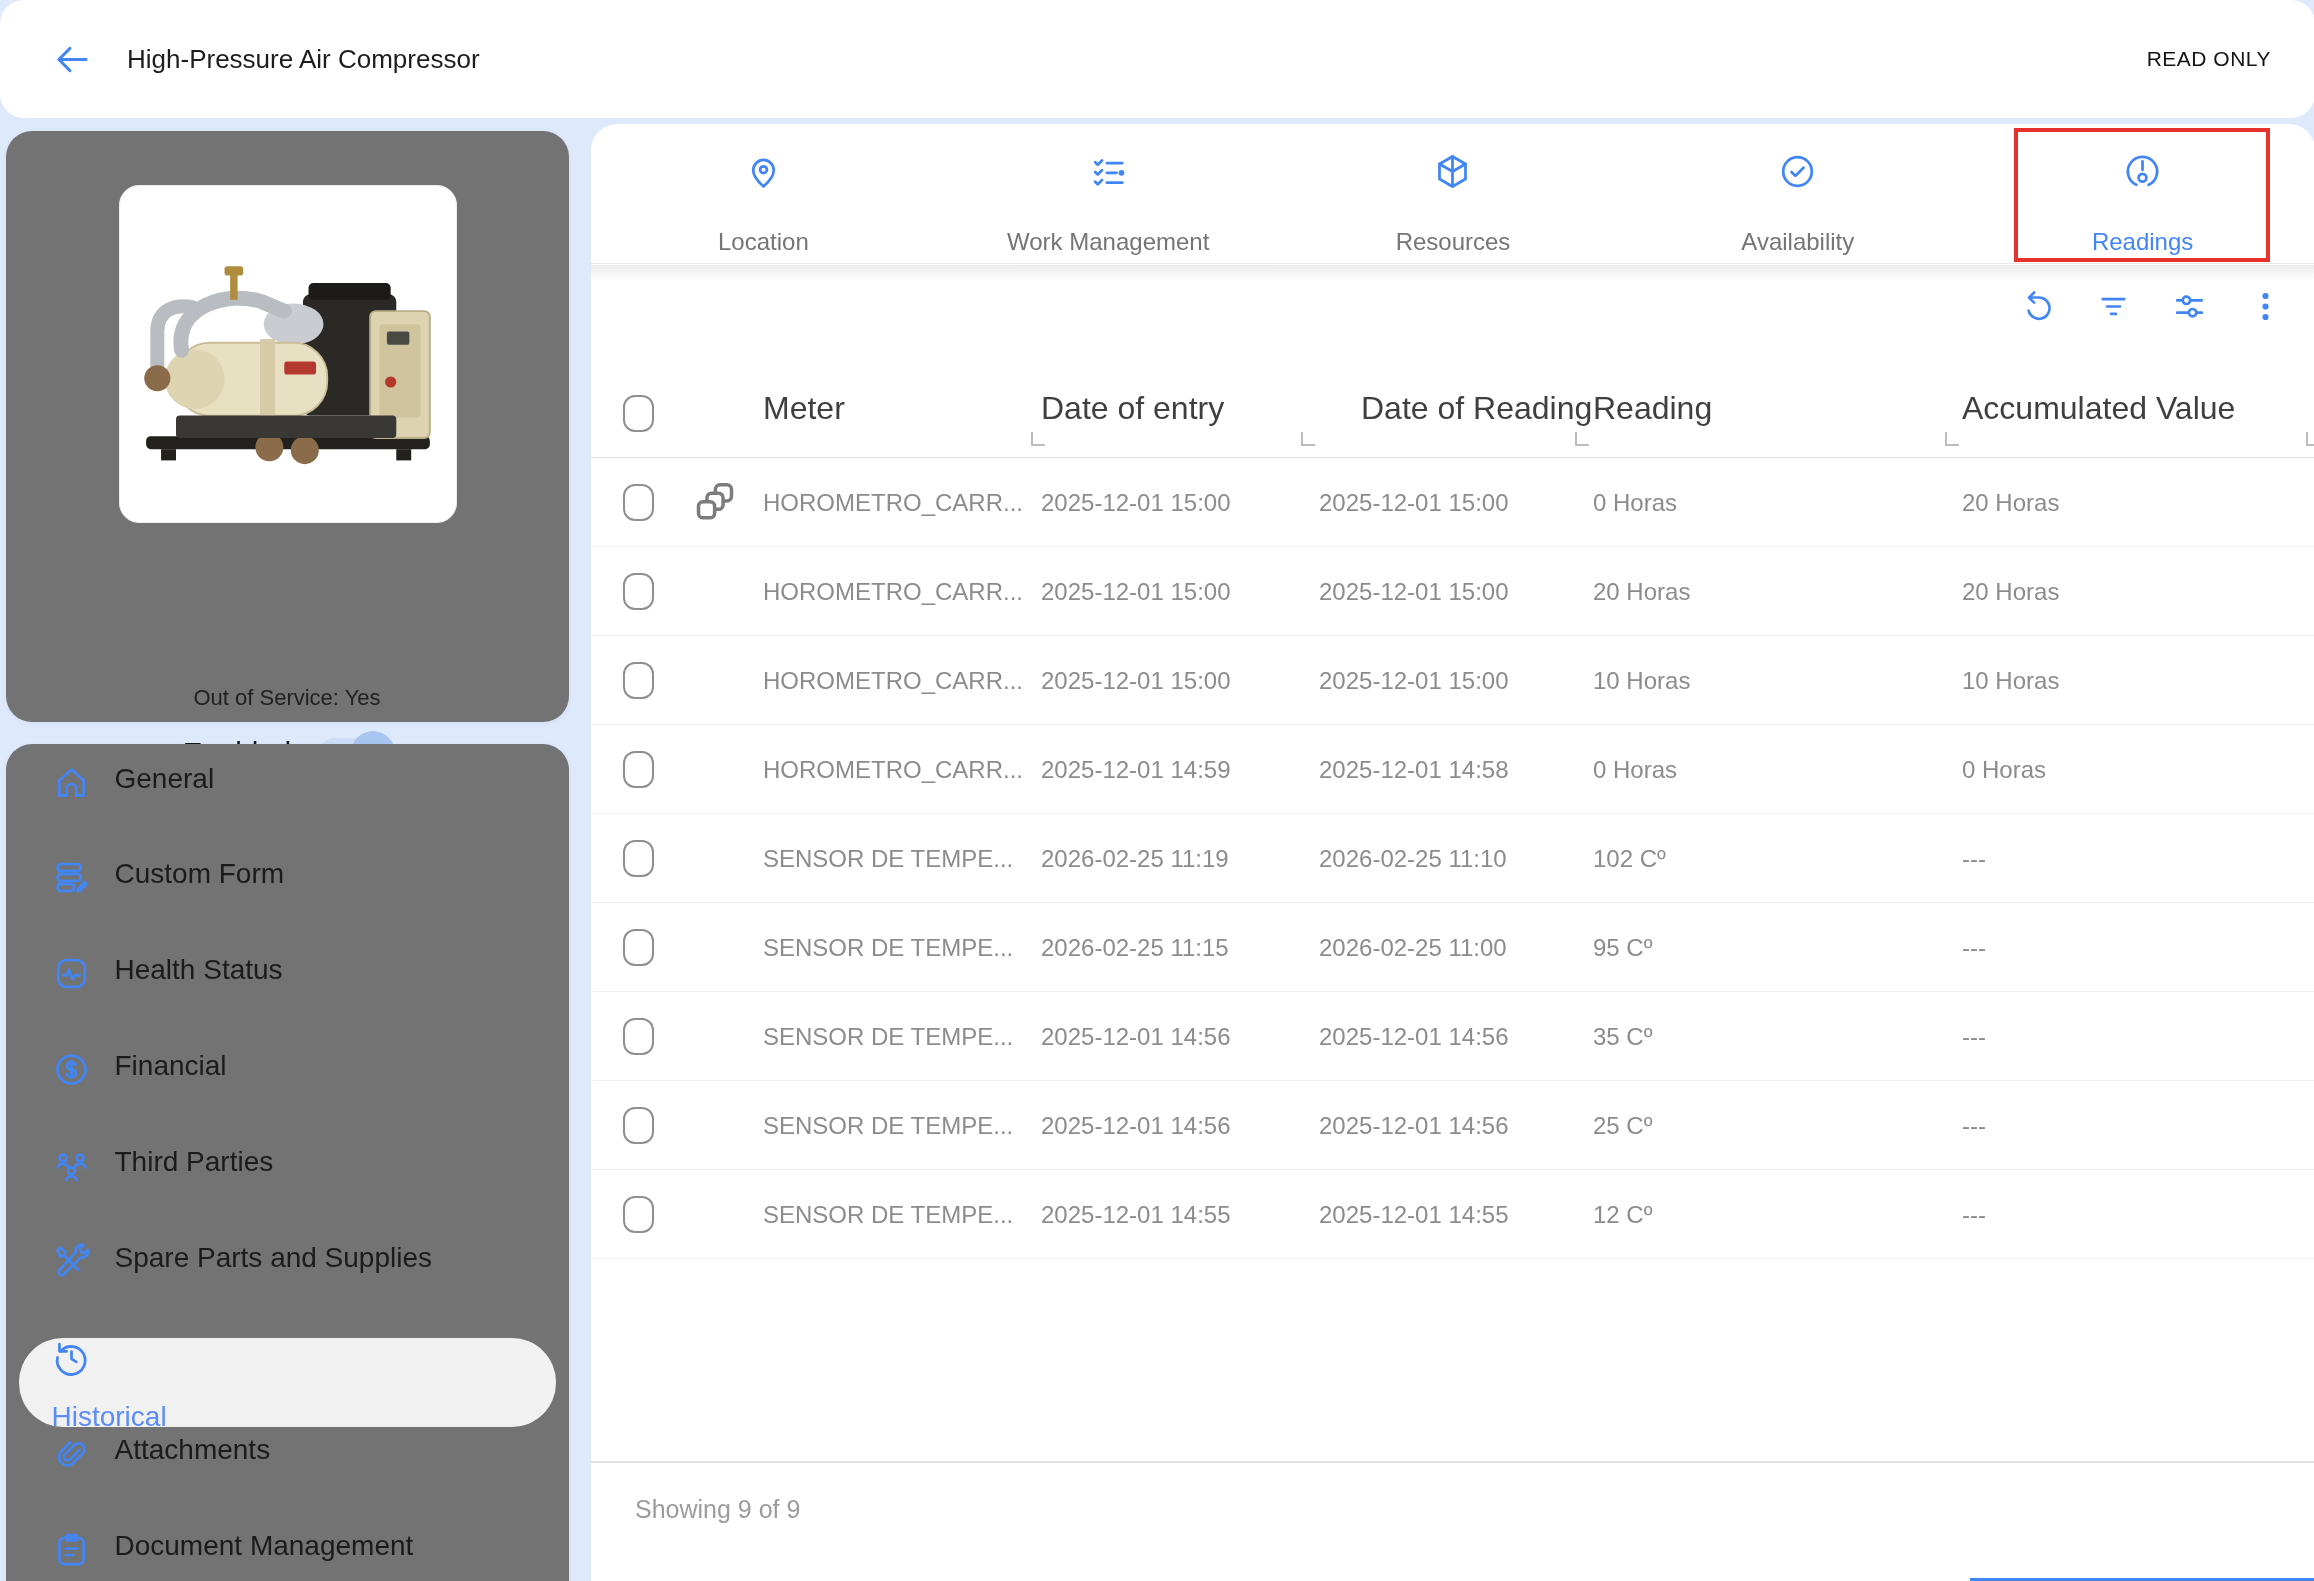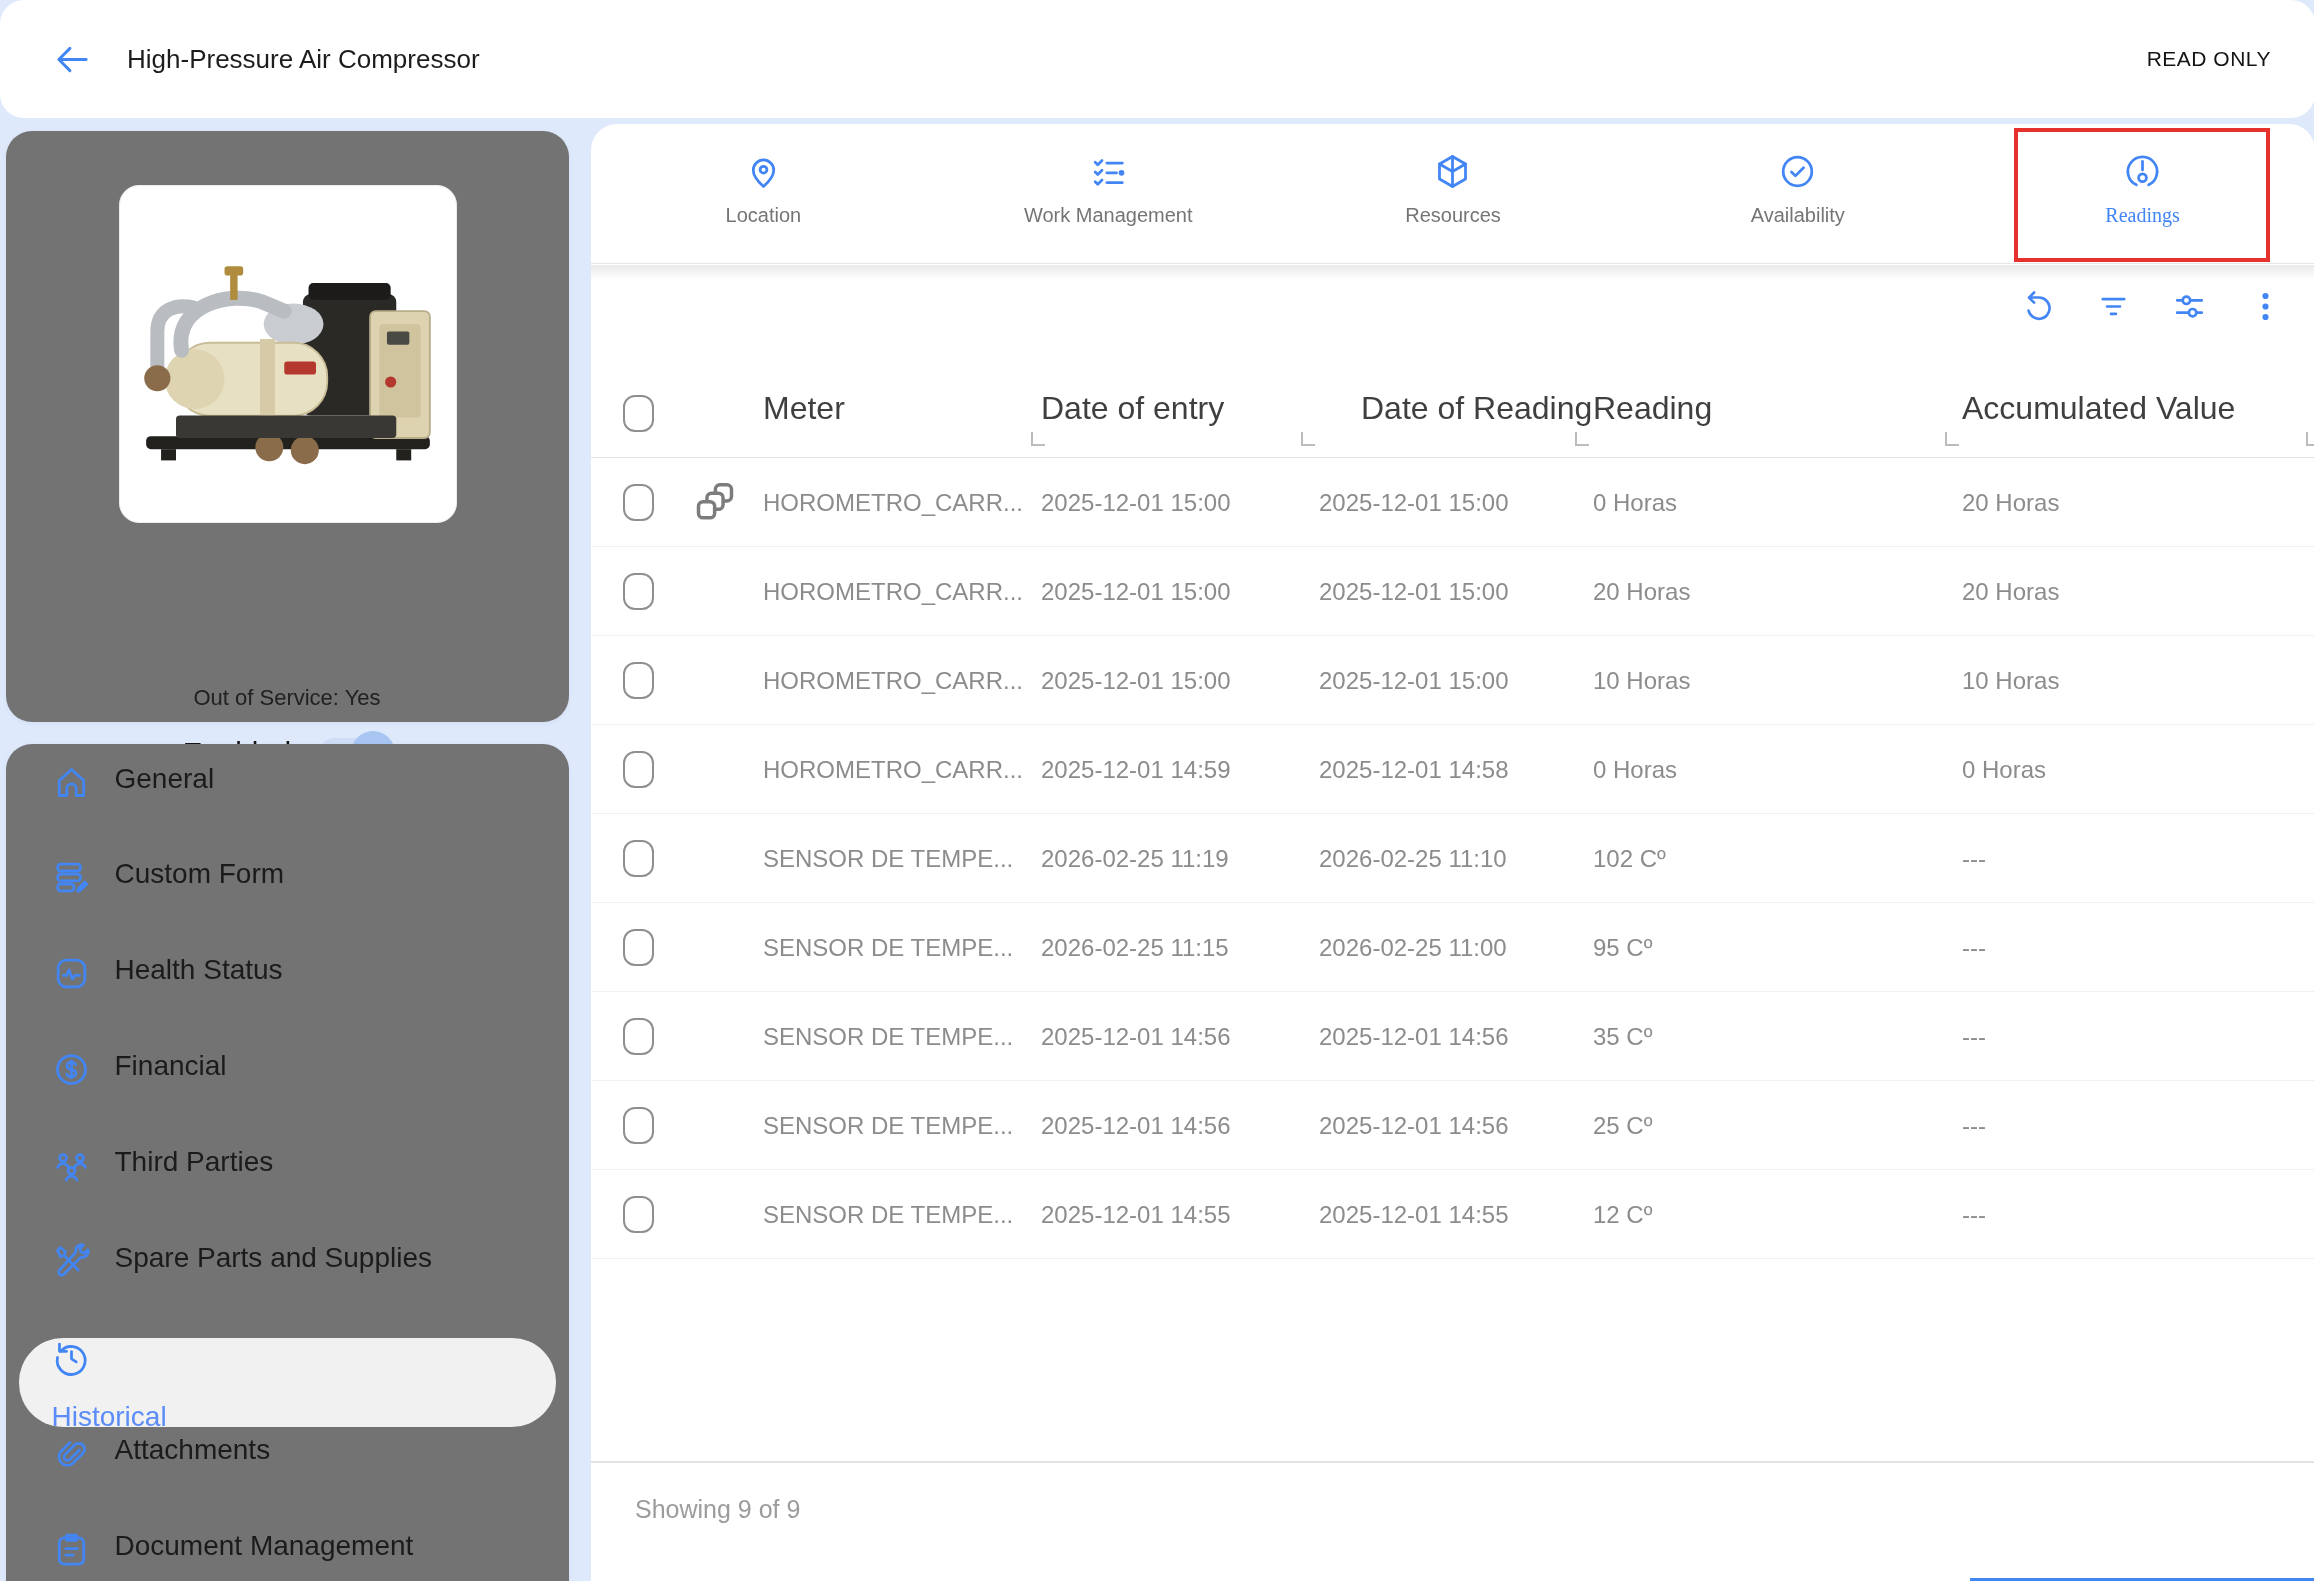--- a/index.html
+++ b/index.html
@@ -29,22 +29,22 @@
   .side-item .icn{width:39px;height:39px;color:var(--accent);flex:0 0 auto;}
   .side-label{font-size:28px;color:#1b1b1b;white-space:nowrap;}
   .side-item.active{background:#f1f1f2;}
   .side-item.active .side-label{color:#5b8cf7;}
 
   
   .main-card{left:591px;top:124px;width:1724px;height:1458px;border-radius:26px 26px 0 0;background:#fff;position:absolute;}
   .tabstrip{position:absolute;left:0;top:0;width:100%;height:139px;display:flex;border-bottom:1.8px solid #e7e7e7;box-sizing:content-box;}
   .tab{flex:1;display:flex;flex-direction:column;align-items:center;padding-top:28px;gap:13px;cursor:pointer;}
   .tab .icn{width:39px;height:39px;color:var(--accent);}
-  .tab-label{font-size:20px;color:#757575;}
-  .tab.active .tab-label{color:var(--accent);font-family:Liberation Serif, serif;}
+  .tab-label{font-size:24px;color:#757575;margin-top:24px;}
+  .tab.active .tab-label{color:var(--accent);}
   .tab-underline{position:absolute;bottom:-1.8px;height:5.5px;width:345px;background:var(--accent);}
   .strip-shadow{position:absolute;left:0;right:0;top:141px;height:14.8px;background:linear-gradient(rgba(90,90,90,.13),rgba(90,90,90,0));pointer-events:none;}
   .annotation-box{position:absolute;left:2014px;top:128px;width:256px;height:134px;border:4.6px solid var(--annotation);box-sizing:border-box;pointer-events:none;z-index:9;}
 
   .toolbar{position:absolute;top:164px;right:31px;display:flex;gap:39px;align-items:center;}
   .tool-btn{width:37px;height:37px;color:var(--accent);cursor:pointer;}
   .tool-btn svg,.icn svg,.back-btn svg,.linkic svg{width:100%;height:100%;display:block;}
 
   .thead{position:absolute;left:0;right:0;top:245px;height:89px;border-bottom:1.8px solid #e2e2e2;box-sizing:border-box;}
   .th{position:absolute;top:0;height:89px;line-height:79px;font-size:32px;color:#3f3f3f;font-weight:500;cursor:pointer;}

